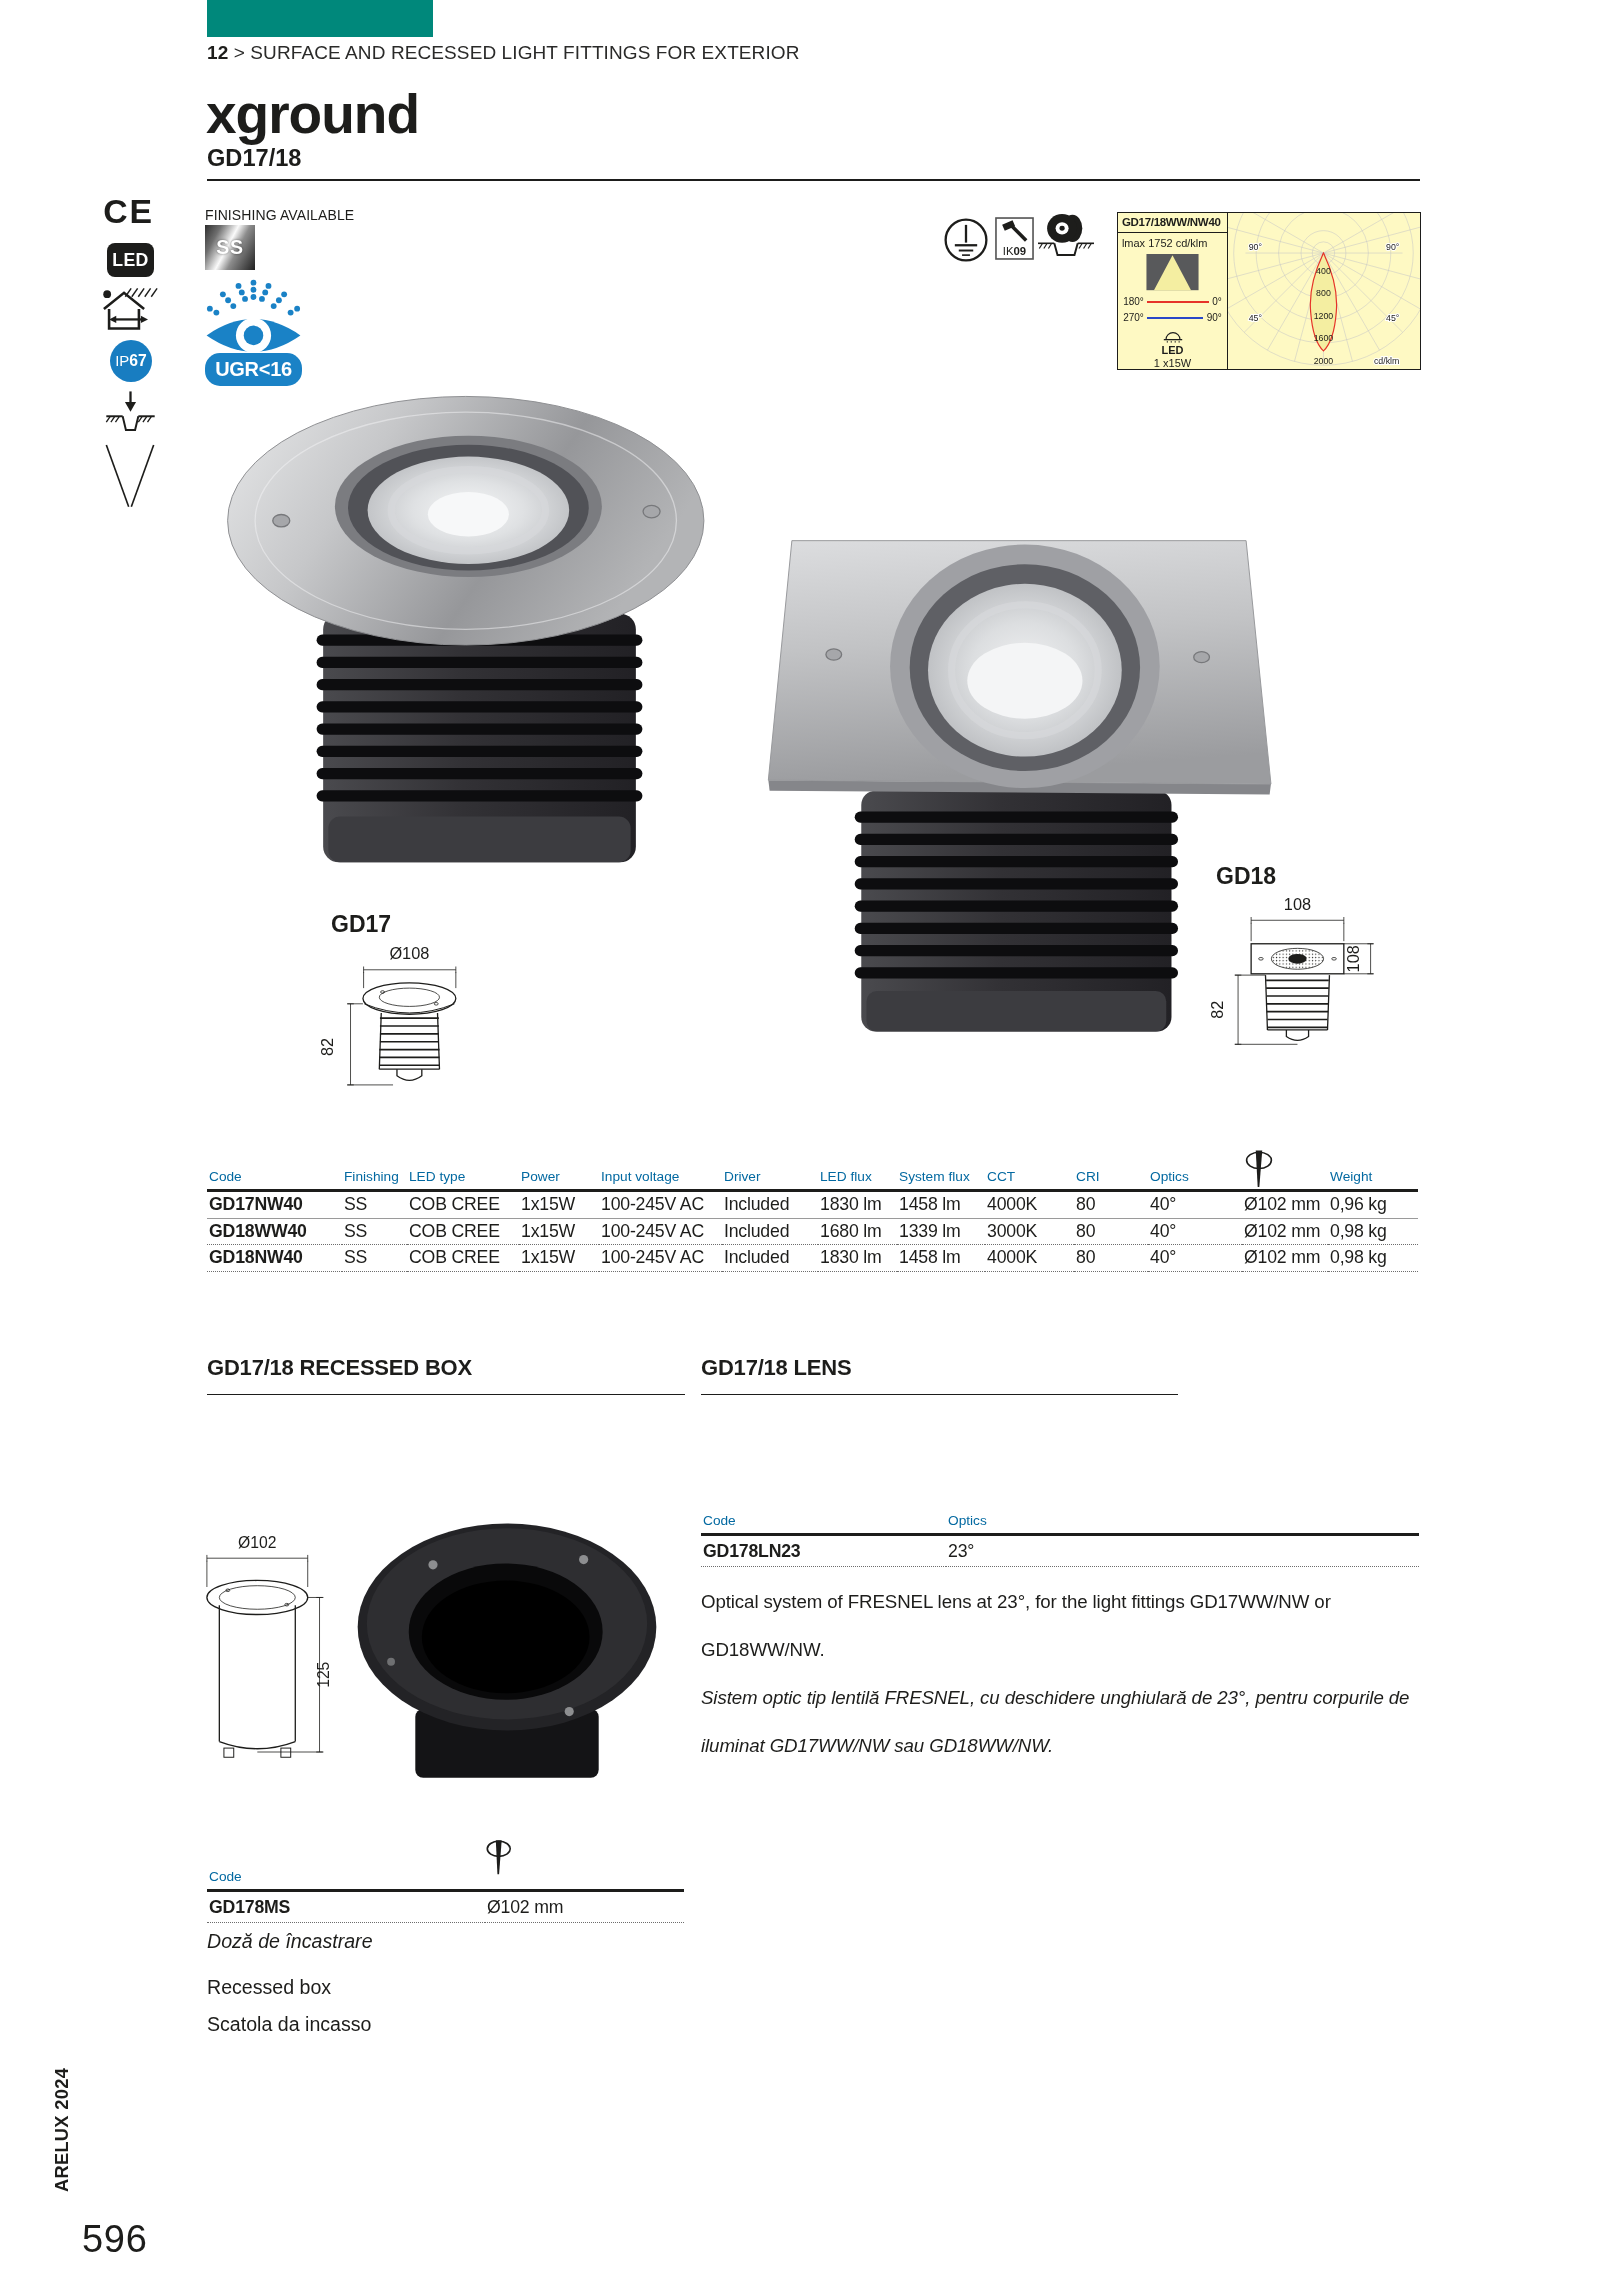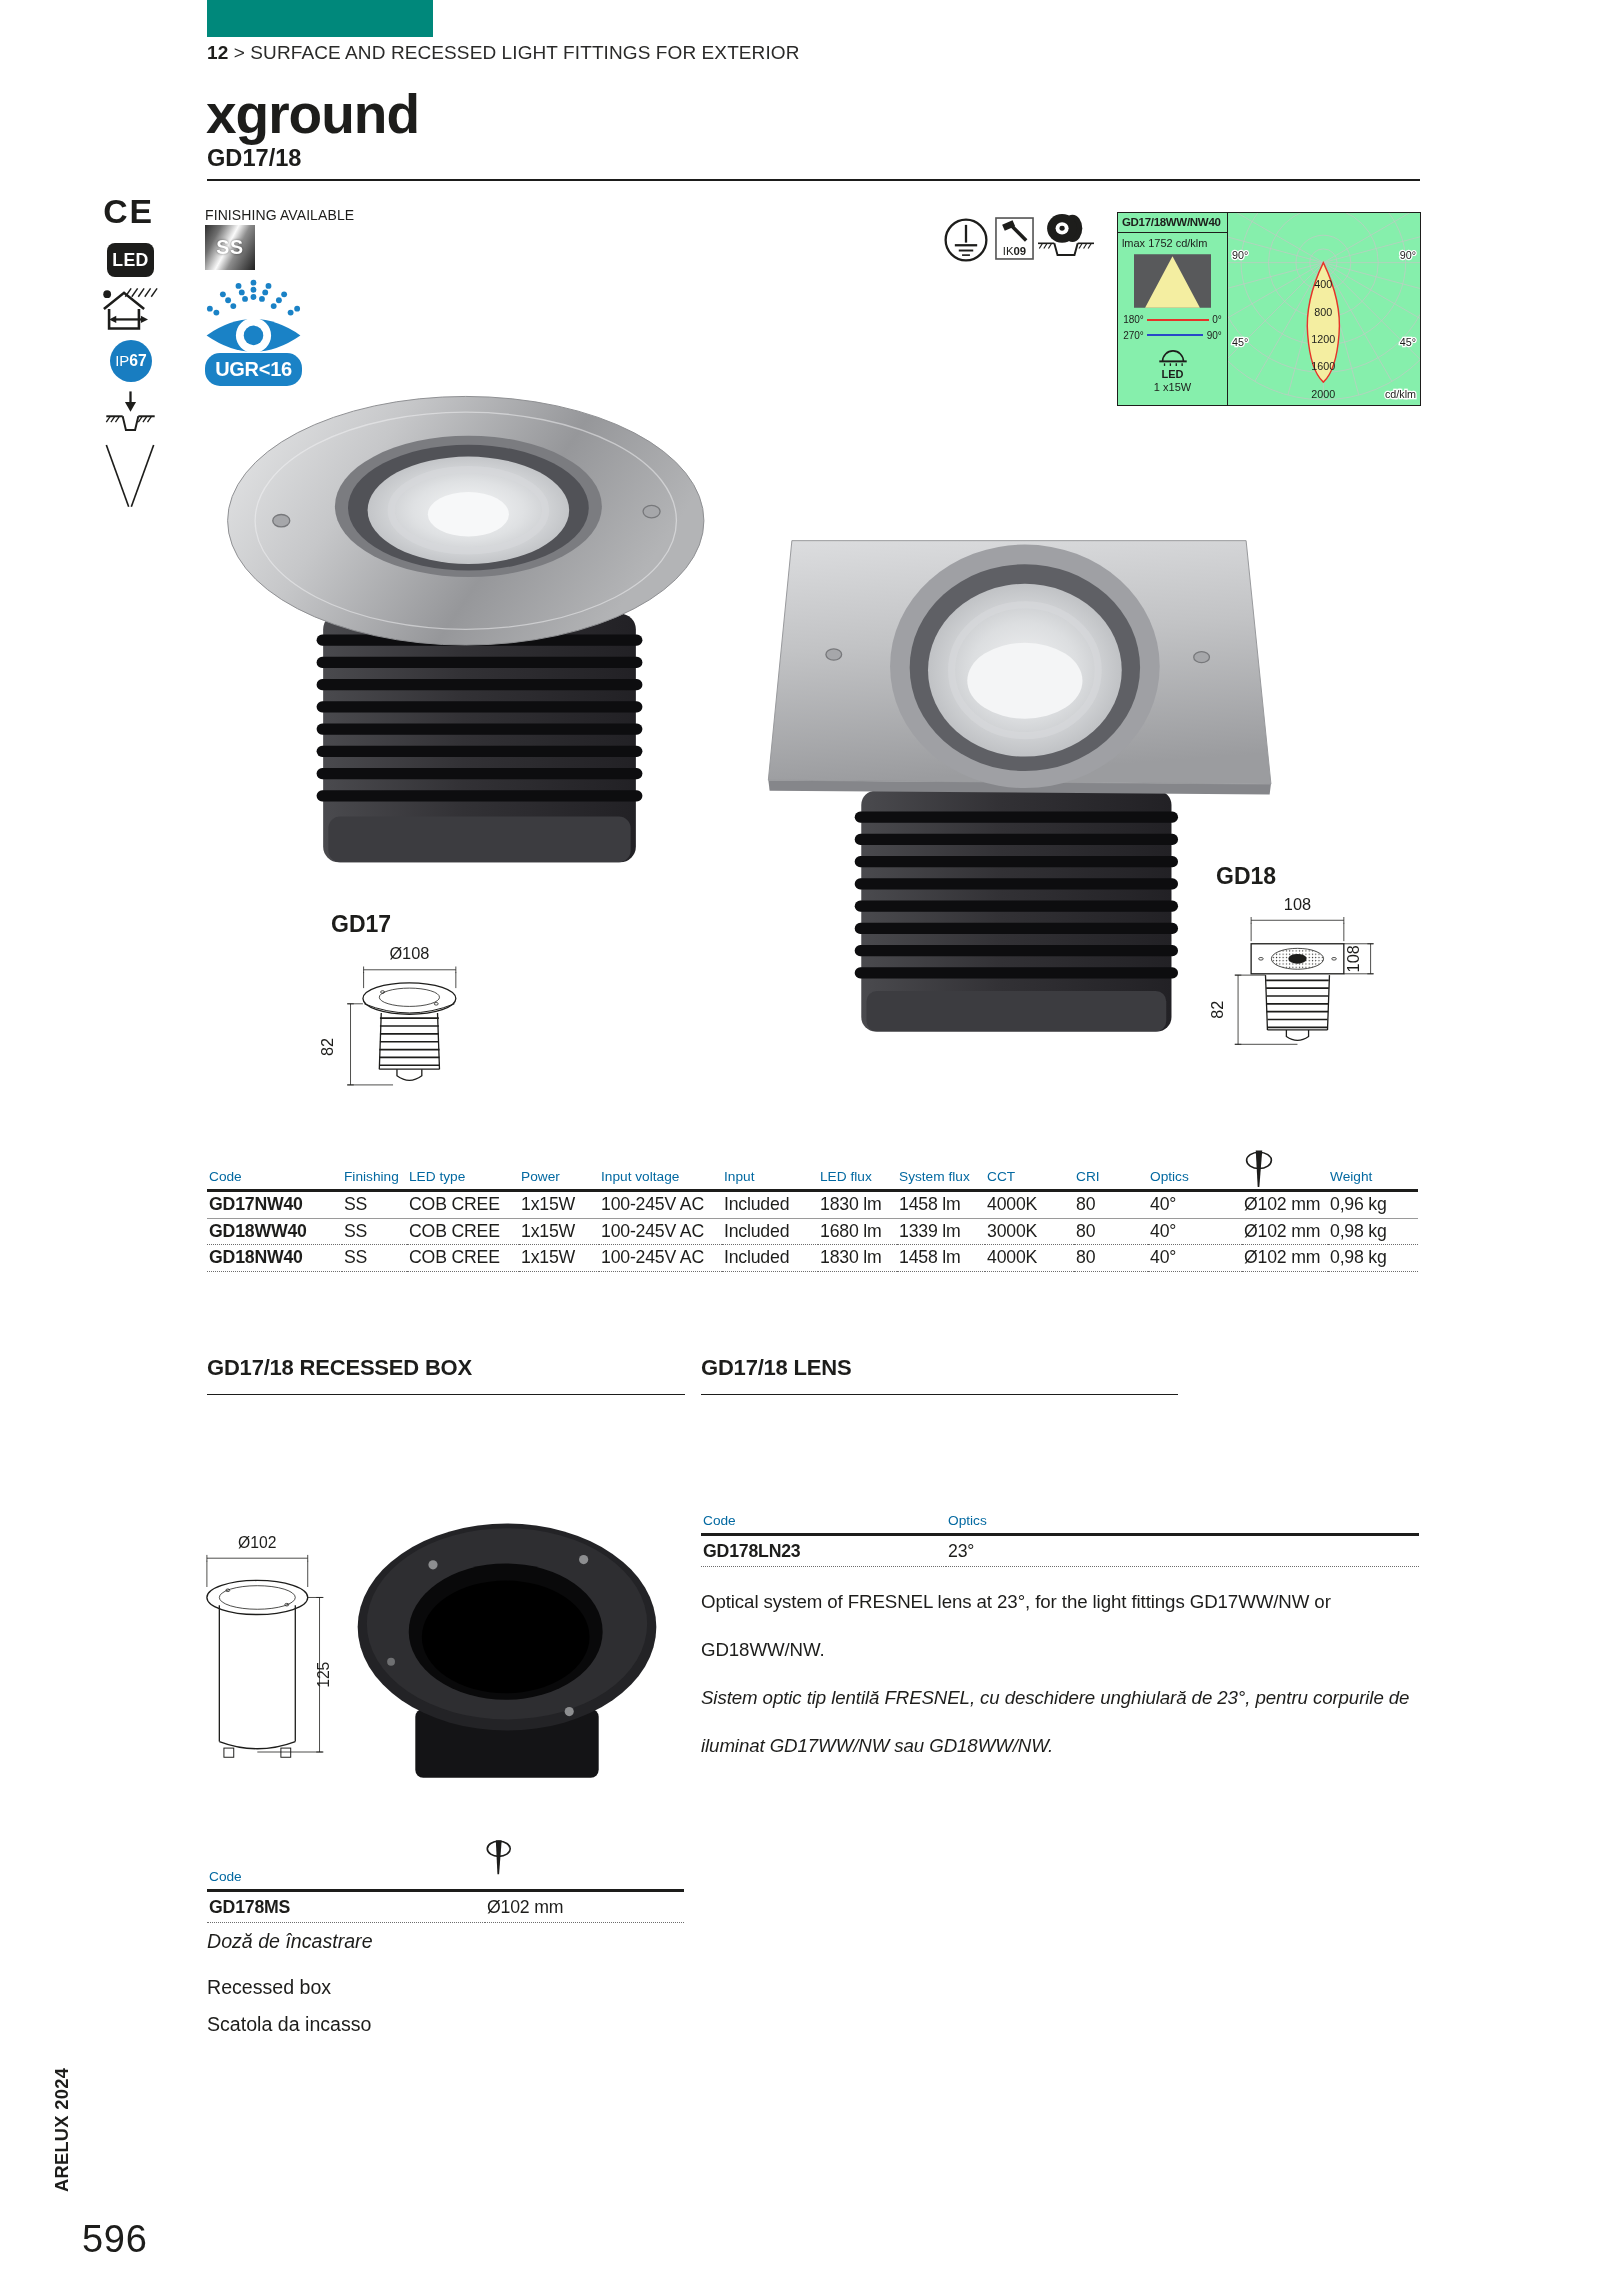--- a/index.html
+++ b/index.html
@@ -23,21 +23,21 @@
   .ip-badge b{font-size:15.7px}
   
   .fin-label{left:205px;top:207px;font-size:14px;letter-spacing:0.1px}
   .swatch{left:205px;top:225px;width:50px;height:45px;color:#fff;font-weight:700;font-size:19.6px;
           text-align:center;line-height:45px;letter-spacing:0.7px;
           background:linear-gradient(118deg,#2e2e2e 0%,#6f6f6f 22%,#fafafa 46%,#8c8c8c 62%,#1f1f1f 100%);
           text-shadow:0 0 2.6px rgba(0,0,0,.55)}
   .ugr-badge{left:205px;top:353px;width:97px;height:33px;background:#1a82c6;border-radius:15px;color:#fff;
              font-weight:700;font-size:20px;text-align:center;line-height:33px;letter-spacing:-0.3px}
   
-  .pm-box{left:1117px;top:212px;width:304px;height:194px;border:1.6px solid #1d1d1b;display:flex;box-sizing:border-box;background:#86efac}
+  .pm-box{left:1117px;top:212px;width:304px;height:158px;border:1.6px solid #1d1d1b;display:flex;box-sizing:border-box;background:#fef9c3}
   .pm-left{width:110px;border-right:1.6px solid #1d1d1b;box-sizing:border-box;display:flex;flex-direction:column}
   .pm-title{font-weight:700;font-size:11.5px;letter-spacing:-0.3px;padding:3.3px 3.9px;border-bottom:1.6px solid #1d1d1b;white-space:nowrap}
   .pm-lmax{font-size:11px;padding:4.6px 3.9px 0;white-space:nowrap}
   .leg{display:flex;align-items:center;font-size:10px;margin:4.6px 5.2px 0}
   .leg .ln{flex:1;height:2px;margin:0 3.3px}
   .ln-red{background:#e63329}.ln-blue{background:#2947c8}
   .pm-lamp{text-align:center;font-weight:700;font-size:11px;margin-top:1.3px}
   .pm-watt{text-align:center;font-size:11px;margin-top:1px}
   .pm-chart{flex:1;position:relative}
   
@@ -463,21 +463,21 @@
         <col style="width:86px">
       <col style="width:90px">
     </colgroup>
     <thead>
       <tr>
         <th>Code</th>
         <th>Finishing</th>
         <th>LED type</th>
         <th>Power</th>
         <th>Input voltage</th>
-        <th>Input</th>
+        <th>Driver</th>
         <th>LED flux</th>
         <th>System flux</th>
         <th>CCT</th>
         <th>CRI</th>
         <th>Optics</th>
         <th></th>
         <th>Weight</th>
       </tr>
     </thead>
     <tbody>

